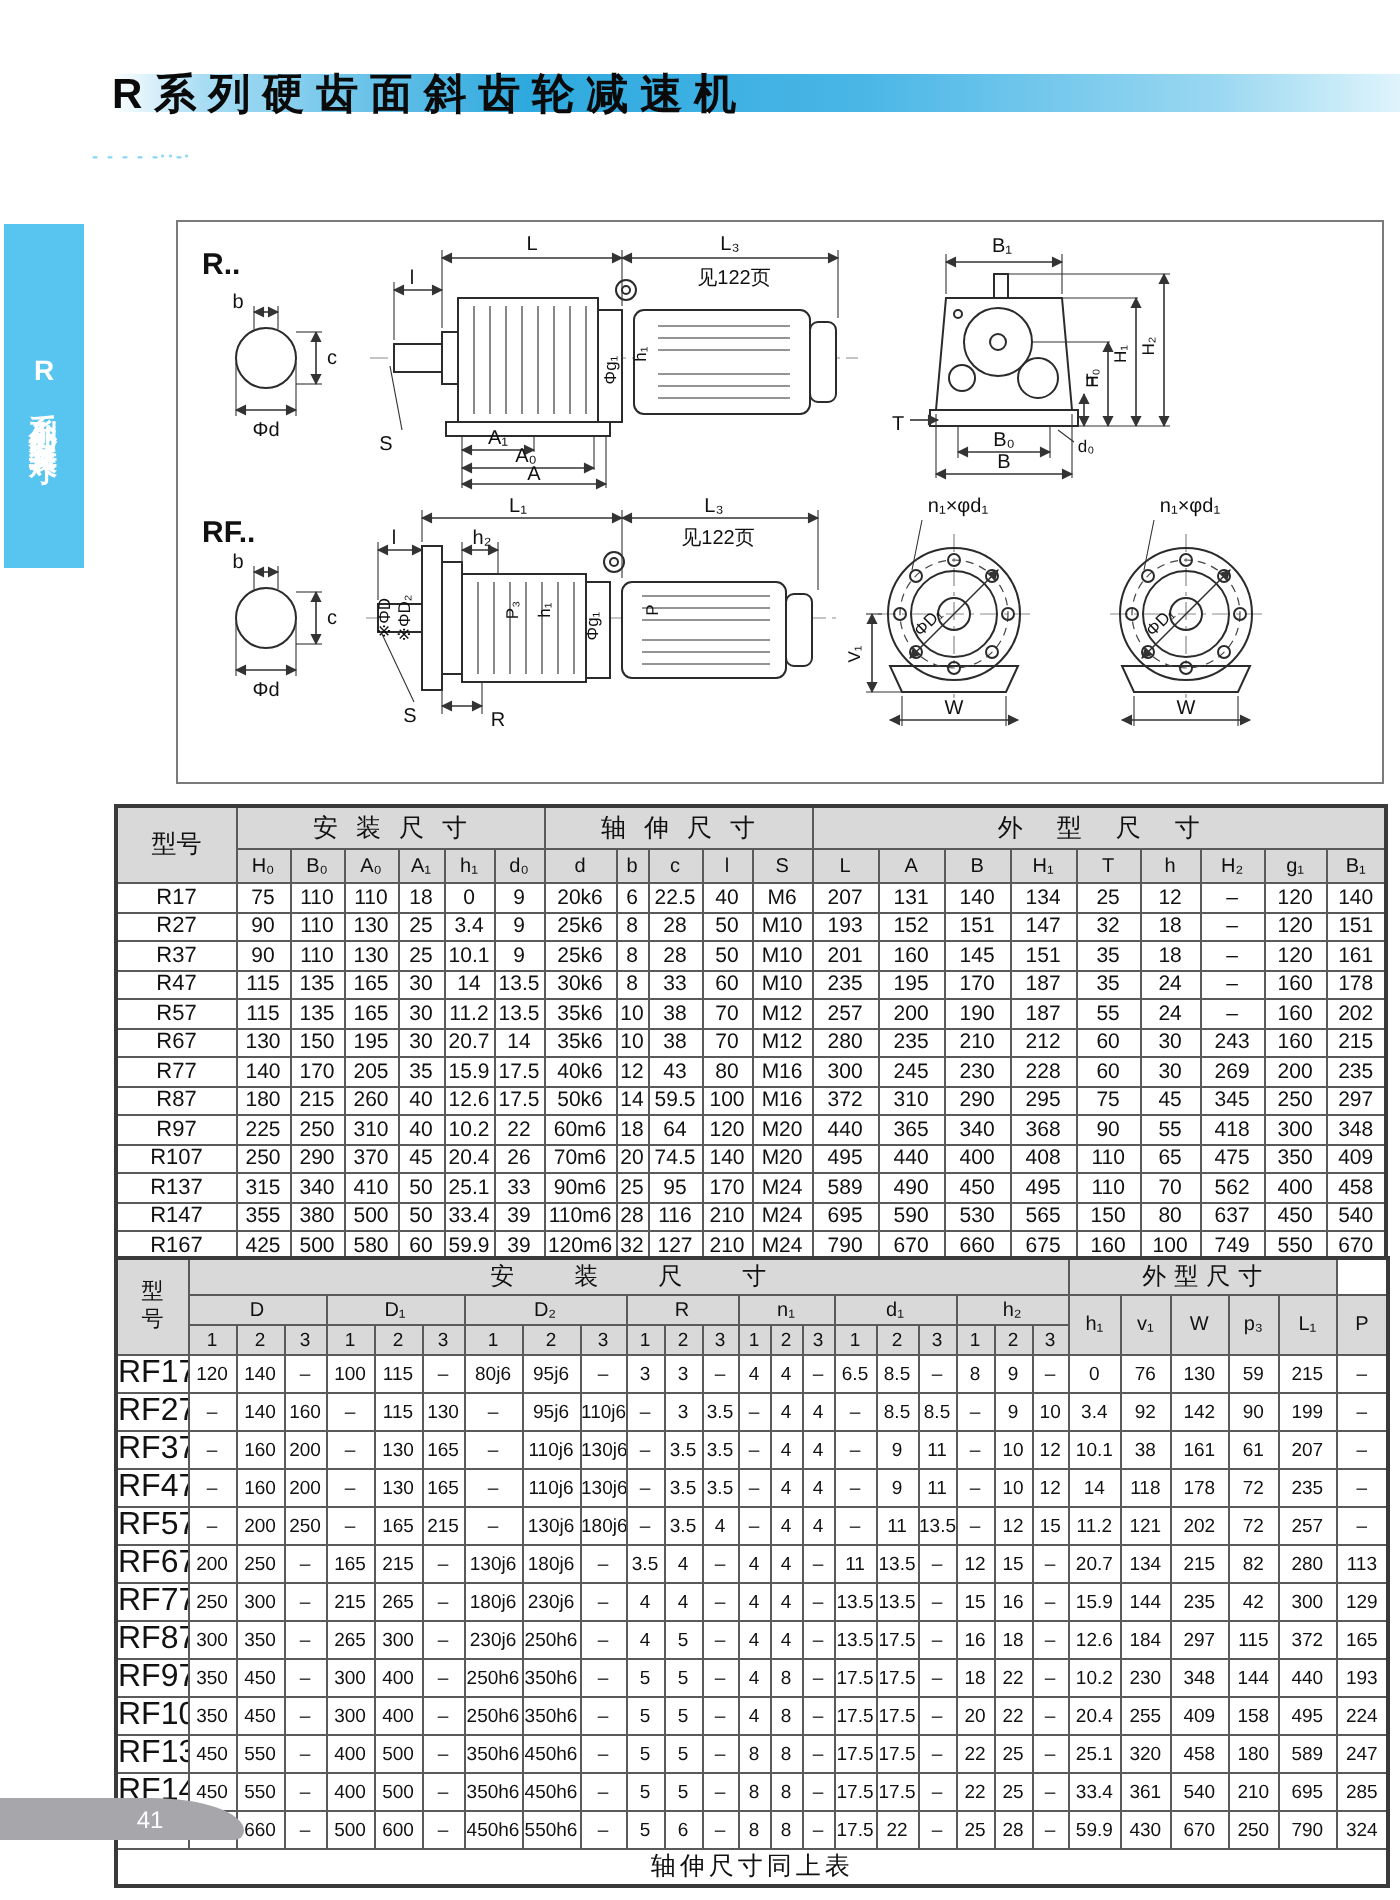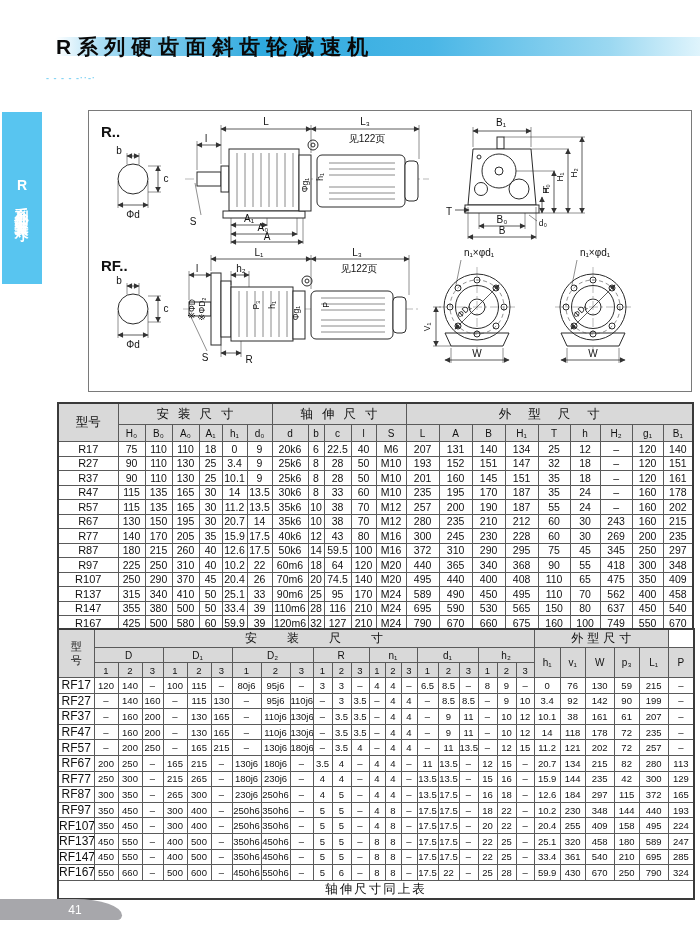--- a/index.html
+++ b/index.html
@@ -51,21 +51,21 @@
   .t1 tbody td{font-size:10.5px;height:13.5px;}
   .t1 tbody td:first-child{font-size:11px;}
   .sp1{letter-spacing:9px;text-indent:9px;}
   .sp2{letter-spacing:17px;text-indent:17px;}
   .t2{left:57px;top:628px;width:636px;}
   .t2 thead th{font-size:9.5px;}
   .t2 thead tr.grp-row th{font-size:12px;height:14px;}
   .t2 thead tr.mid-row th{height:14px;font-size:10px;}
   .t2 thead tr.sub-row th{height:14px;}
   .t2 tbody td{font-size:9.5px;height:14.6px;}
-  .t2 tbody td:first-child{font-size:12px;}
+  .t2 tbody td:first-child{font-size:16px;}
   .model2{font-size:11px !important;white-space:pre-line !important;line-height:1.25;}
   .sp3{letter-spacing:30px;text-indent:30px;}
   .sp4{letter-spacing:4px;text-indent:4px;}
   .t2 tfoot td{height:17px;font-size:12.5px;letter-spacing:2px;background:#fff;}
   
   .page-num{
     position:absolute;left:0;top:899px;width:122px;height:21px;background:#a7a7ab;
     border-top-right-radius:60px 21px;border-bottom-right-radius:6px;
     display:flex;align-items:center;justify-content:center;padding-left:28px;box-sizing:border-box;
   }

